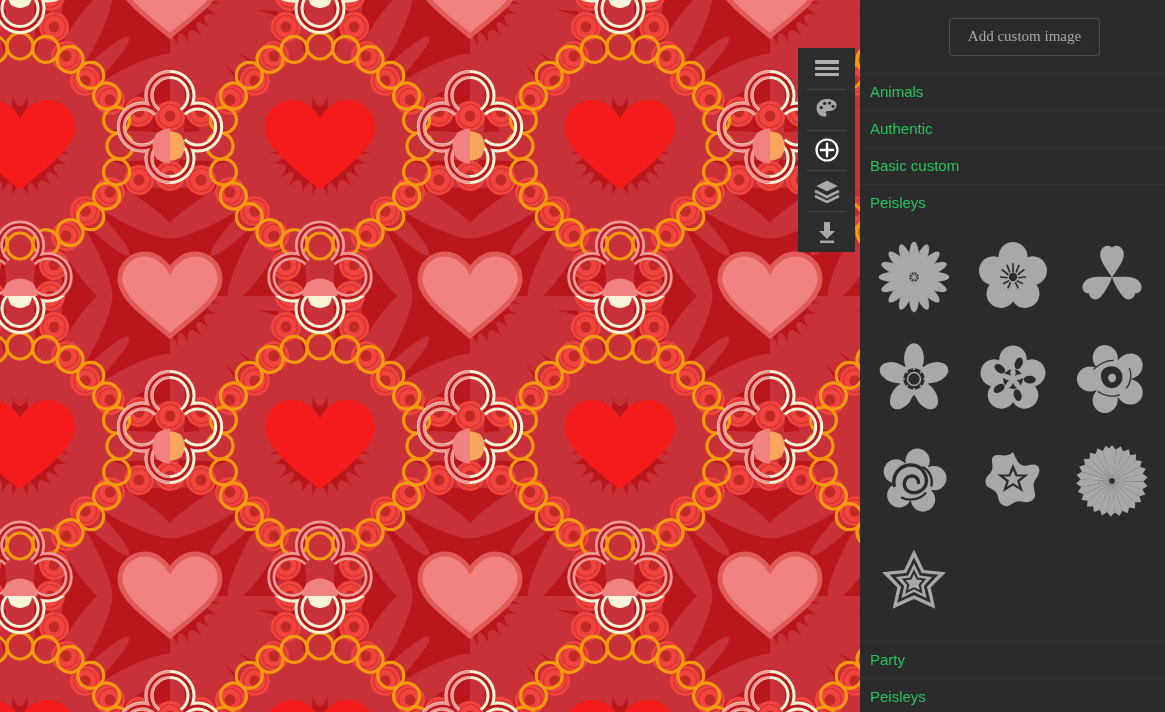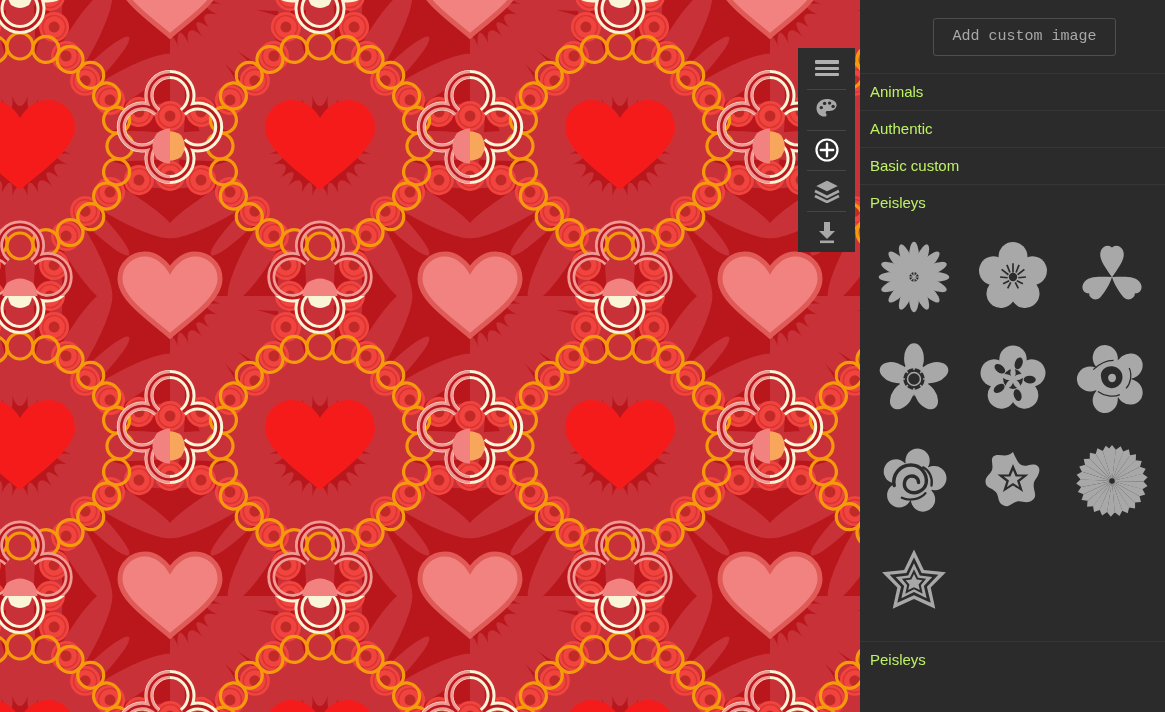--- a/index.html
+++ b/index.html
@@ -58,29 +58,29 @@
   #add-custom-wrap {
     display: flex; justify-content: center;
     padding-top: 18px; padding-bottom: 17px;
   }
   #add-custom-btn {
     border: 1px solid #4f4f4f;
     border-radius: 3px;
     color: #a8a8a8;
     background: transparent;
     font-size: 15px;
-    font-family: Liberation Mono, monospace;
+    font-family: Liberation Serif, serif;
     padding: 10px 18px 11px 18px;
     cursor: pointer;
     line-height: 1;
     margin-left: 24px;
   }
   .cat-row {
     border-top: 1px solid #363636;
-    color: #bef264;
+    color: #22c55e;
     font-size: 15px;
     padding: 9px 10px 9px 10px;
     cursor: pointer;
     line-height: 1.2;
   }
   .cat-row:last-of-type { border-bottom: none; }
   .shape-grid {
     display: grid;
     grid-template-columns: repeat(3, 1fr);
     padding: 6px 4px 8px 4px;
@@ -880,16 +880,17 @@
             <path d="M0,-18 L5.3,-7 L16,-5.5 L9,2.8 L11.4,14 L0,8.3 L-11.4,14 L-9,2.8 L-16,-5.5 L-5.3,-7 Z"></path>
           </g>
           <g fill="#a8a8a8">
             <path d="M0,-12 L3.6,-4.7 L11,-3.7 L6,1.9 L7.7,9.3 L0,5.5 L-7.7,9.3 L-6,1.9 L-11,-3.7 L-3.6,-4.7 Z"></path>
           </g>
         </svg>
       </div>
 
     </div>
 
+    <div class="cat-row">Party</div>
     <div class="cat-row">Peisleys</div>
 
   </div>
 </div>
 
 </body></html>

